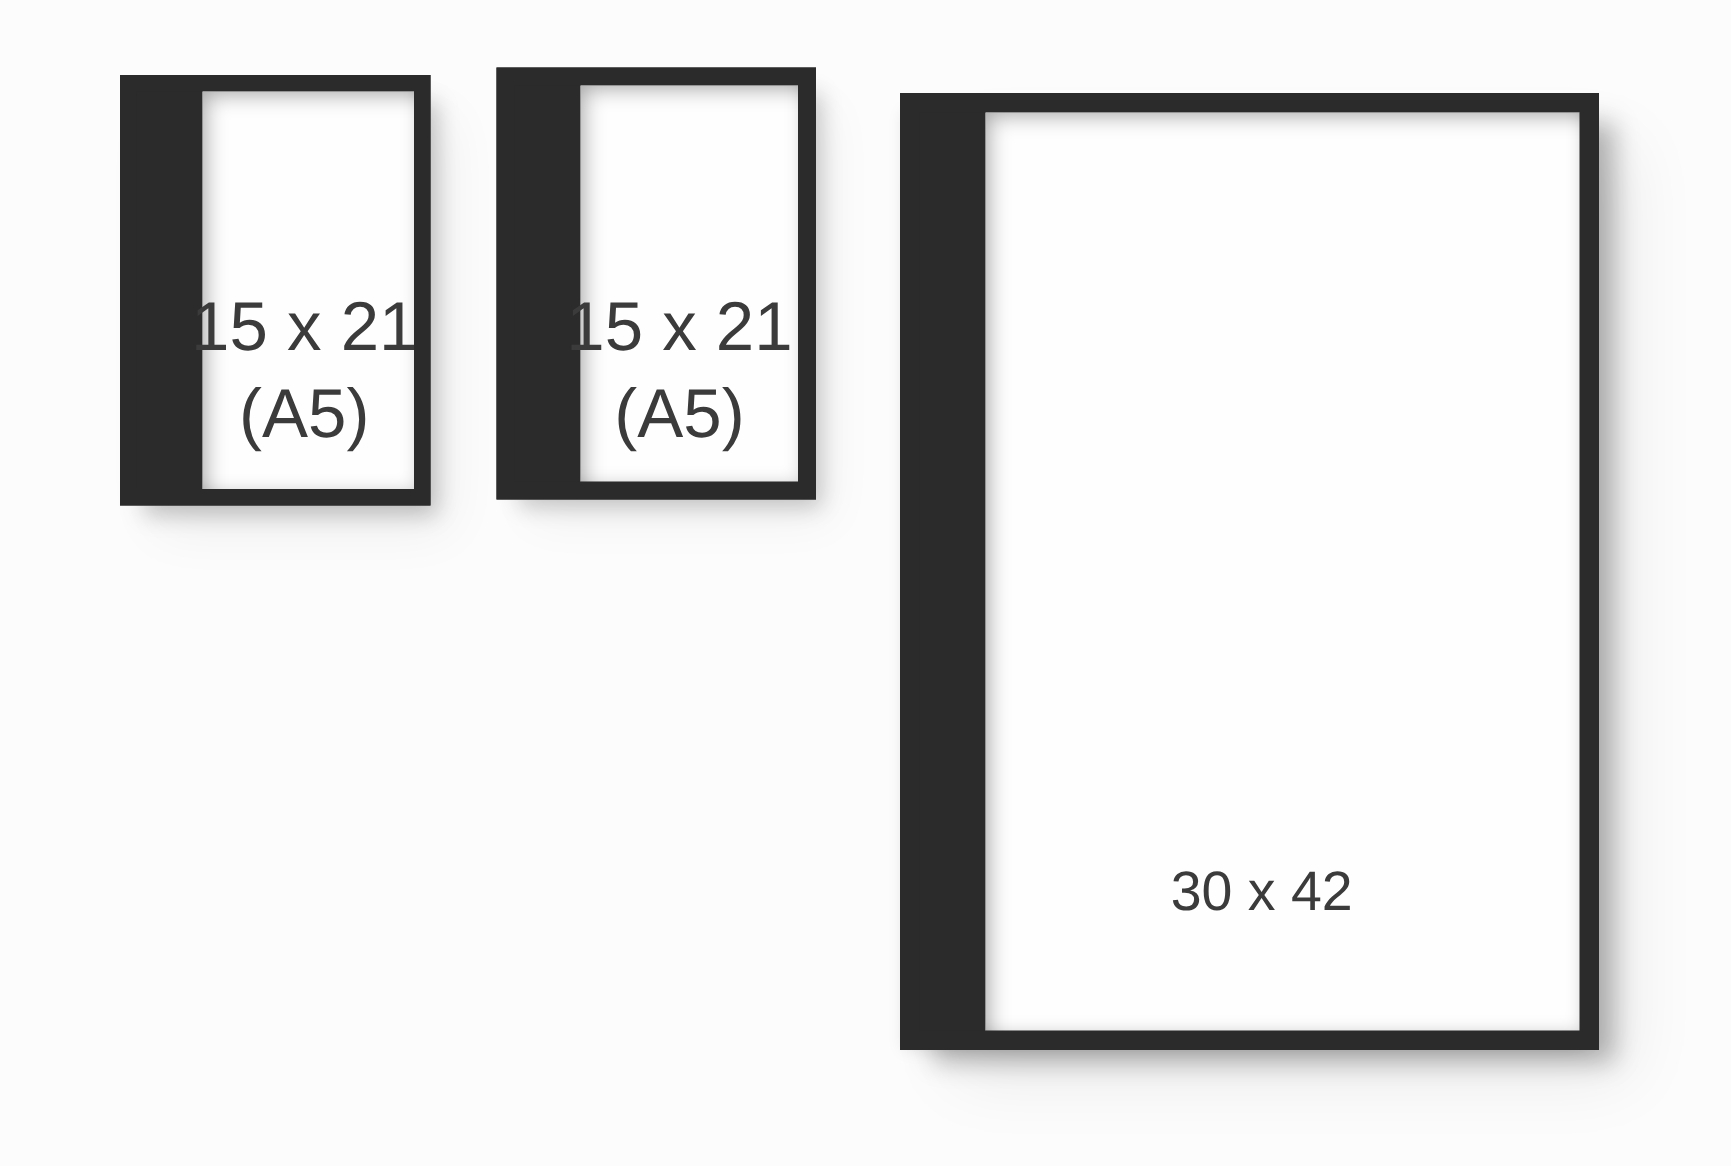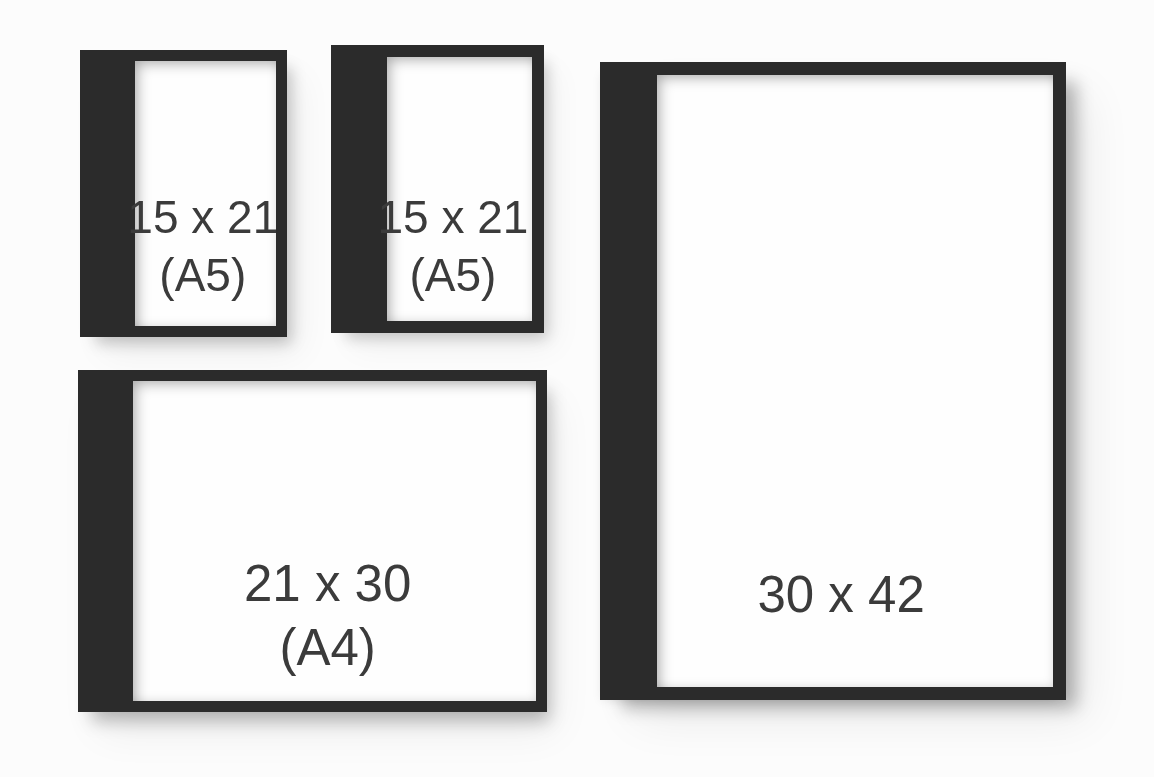--- a/index.html
+++ b/index.html
@@ -59,21 +59,21 @@
   .frame-a5-middle .label { left: 45.5%; top: 72.0%; font-size: 46px; }
 
   
   .frame-a3-right {
     left: 600px; top: 62px; width: 466px; height: 638px;
     border-width: 13px;
     box-shadow: 16px 14px 16px -6px rgba(0,0,0,0.28),
                 28px 26px 44px -8px rgba(0,0,0,0.08),
                 -4px 6px 10px -6px rgba(0,0,0,0.10);
   }
-  .frame-a3-right .label { left: 46.5%; top: 85.0%; font-size: 51px; }
+  .frame-a3-right .label { left: 46.5%; top: 85.0%; font-size: 37px; }
 
   
   .frame-a4-bottom {
     left: 78px; top: 370px; width: 469px; height: 342px;
     border-width: 11px;
     box-shadow: 8px 15px 16px -6px rgba(0,0,0,0.26),
                 14px 26px 40px -8px rgba(0,0,0,0.07);
   }
   .frame-a4-bottom .label { left: 48.3%; top: 73.4%; font-size: 51px; }
 </style>
@@ -101,22 +101,14 @@
   </div>
 
   <div class="frame frame-a3-right">
     <div class="paper">
       <div class="label">
         <div class="size-line">30 x 42</div>
       </div>
     </div>
   </div>
 
-  <div class="frame frame-a4-bottom">
-    <div class="paper">
-      <div class="label">
-        <div class="size-line">21 x 30</div>
-        <div class="format-line">(A4)</div>
-      </div>
-    </div>
-  </div>
 
 </div>
 
 </body></html>

